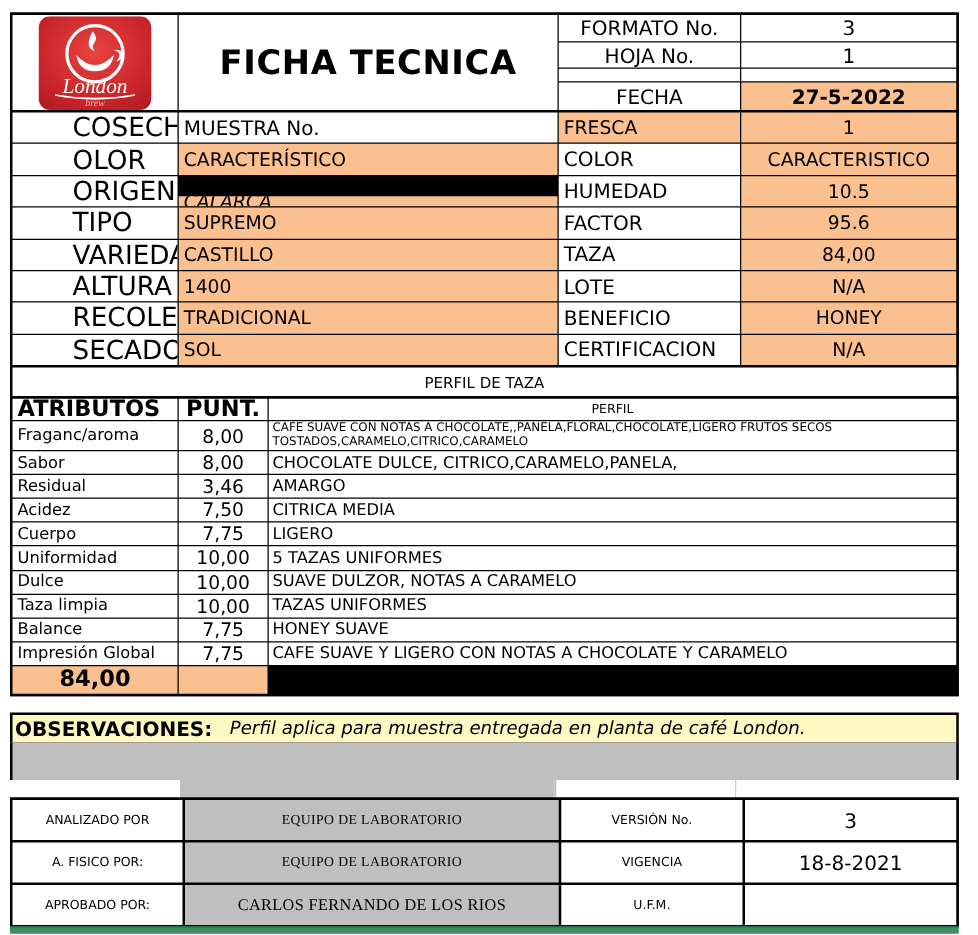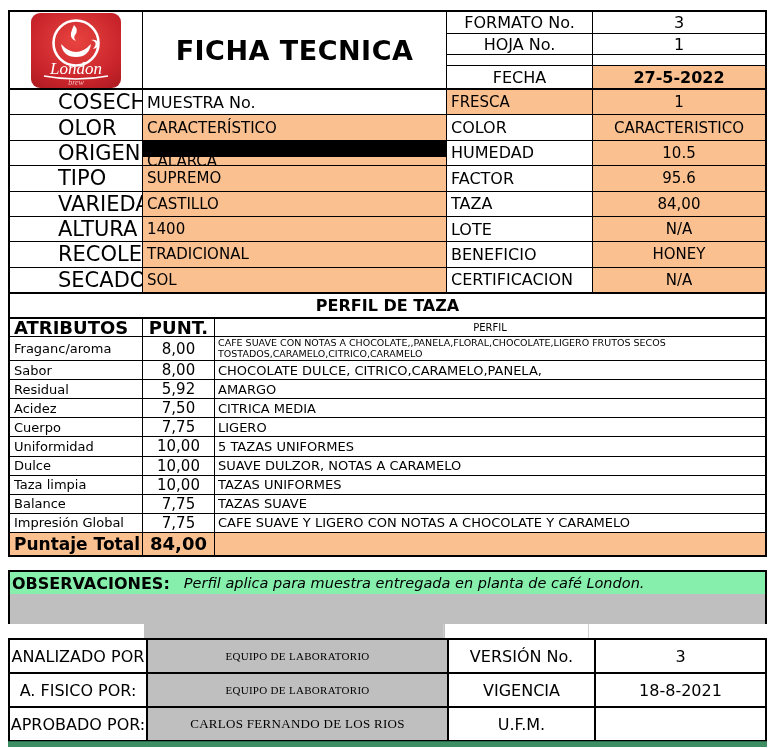--- a/index.html
+++ b/index.html
@@ -6,69 +6,69 @@
   body{width:782px;height:748px;background:#fff;position:relative;
        font-family:"DejaVu Sans","Liberation Sans",sans-serif;color:#000;}
   .abs{position:absolute;left:8px;width:759px;box-sizing:border-box;}
   .grid{display:grid;background:#000;gap:1px;border:2px solid #000;}
   .cell{background:#fff;display:flex;align-items:center;overflow:hidden;white-space:nowrap;}
   .orange{background:#FAC090;}
   .gray{background:#BFBFBF;}
   .c{justify-content:center;text-align:left;}
   .l{padding-left:4px;}
   .bold{font-weight:bold;}
-  .it{margin-top:16px;}
+  .it{font-style:italic;margin-top:16px;}
 
   
   #sec-header{top:10px;height:80px;grid-template-columns:132px 303px 145px 1fr;
               grid-template-rows:21px 20px 10px 1fr;}
   .logo-cell{grid-row:1/5;justify-content:center;}
   .title-cell{grid-row:1/5;font-size:27px;font-weight:bold;letter-spacing:.5px;}
   .hfield{font-size:16px;}
 
   
   #sec-info{top:88px;height:206px;grid-template-columns:132px 303px 145px 1fr;
             grid-template-rows:repeat(8,1fr);}
   .lab1{font-size:21px;padding-left:48px;}
   .lab2{font-size:16px;}
   .val{font-size:15px;}
 
   
   #sec-banner{top:292px;height:27px;border:2px solid #000;background:#fff;
               display:flex;align-items:center;justify-content:center;
-              font-weight:bold;font-size:16px;}
+              font-weight:normal;font-size:12px;}
 
   
   #sec-attr{top:317px;height:240px;grid-template-columns:132px 71px 1fr;
             grid-template-rows:17px 23px repeat(9,1fr) 22px;}
   .attr-h{font-weight:bold;font-size:18px;}
   .perfil-h{font-size:10px;}
   .attr-name{font-size:13px;text-align:right;}
   .attr-score{font-size:15px;}
   .attr-desc{font-size:13px;padding-left:3px;}
   .sm{font-size:9.5px;line-height:10.5px;white-space:normal;align-items:flex-start;padding-top:1px;}
   .tot-lab{font-size:17px;font-weight:bold;}
   .tot-score{font-size:18px;font-weight:bold;}
 
   
-  #sec-obs{top:570px;height:26px;border:2px solid #000;background:#86efac;
+  #sec-obs{top:570px;height:26px;border:2px solid #000;background:#fef9c3;
            display:flex;align-items:center;}
   #sec-obs .ob-lab{font-weight:bold;font-size:16px;padding-left:2px;}
   #sec-obs .ob-txt{font-style:italic;font-size:14.5px;padding-left:14px;}
 
   
   #sec-grayband{top:594px;height:30px;background:#BFBFBF;border-left:2px solid #000;border-right:2px solid #000;}
   #sec-strip{top:624px;height:14px;background:#fff;}
   #sec-strip .mid{position:absolute;left:136px;top:0;width:301px;height:100%;background:#BFBFBF;}
   #sec-strip .gl{position:absolute;top:0;width:1px;height:100%;background:#cfcfcf;}
 
   
   #sec-footer{top:638px;height:104px;grid-template-columns:136px 299px 145px 1fr;
               grid-template-rows:repeat(3,1fr);gap:2px;}
-  .f-lab{font-size:16px;}
+  .f-lab{font-size:10px;}
   .f-serif{font-family:"Liberation Serif","DejaVu Serif",serif;font-size:11px;letter-spacing:.3px;}
   .f-serif3{font-family:"Liberation Serif","DejaVu Serif",serif;font-size:13px;letter-spacing:.3px;}
   .f-val{font-size:16px;}
 
   
   #sec-bar{top:741px;height:6px;background:#3D8F63;border-top:1px solid #2a6b49;}
 
   
   .logo-box{width:92px;height:75px;}
 </style>
@@ -158,21 +158,21 @@
 
   <div class="cell attr-name l">Fraganc/aroma</div>
   <div class="cell attr-score c">8,00</div>
   <div class="cell attr-desc sm">CAFE SUAVE CON NOTAS A CHOCOLATE,,PANELA,FLORAL,CHOCOLATE,LIGERO FRUTOS SECOS TOSTADOS,CARAMELO,CITRICO,CARAMELO</div>
 
   <div class="cell attr-name l">Sabor</div>
   <div class="cell attr-score c">8,00</div>
   <div class="cell attr-desc">CHOCOLATE DULCE, CITRICO,CARAMELO,PANELA,</div>
 
   <div class="cell attr-name l">Residual</div>
-  <div class="cell attr-score c">5,92</div>
+  <div class="cell attr-score c">3,46</div>
   <div class="cell attr-desc">AMARGO</div>
 
   <div class="cell attr-name l">Acidez</div>
   <div class="cell attr-score c">7,50</div>
   <div class="cell attr-desc">CITRICA MEDIA</div>
 
   <div class="cell attr-name l">Cuerpo</div>
   <div class="cell attr-score c">7,75</div>
   <div class="cell attr-desc">LIGERO</div>
 
@@ -183,27 +183,26 @@
   <div class="cell attr-name l">Dulce</div>
   <div class="cell attr-score c">10,00</div>
   <div class="cell attr-desc">SUAVE DULZOR, NOTAS A CARAMELO</div>
 
   <div class="cell attr-name l">Taza limpia</div>
   <div class="cell attr-score c">10,00</div>
   <div class="cell attr-desc">TAZAS UNIFORMES</div>
 
   <div class="cell attr-name l">Balance</div>
   <div class="cell attr-score c">7,75</div>
-  <div class="cell attr-desc">TAZAS SUAVE</div>
+  <div class="cell attr-desc">HONEY SUAVE</div>
 
   <div class="cell attr-name l">Impresión Global</div>
   <div class="cell attr-score c">7,75</div>
   <div class="cell attr-desc">CAFE SUAVE Y LIGERO CON NOTAS A CHOCOLATE Y CARAMELO</div>
 
-  <div class="cell tot-lab l orange">Puntaje Total</div>
   <div class="cell tot-score c orange">84,00</div>
   <div class="cell orange"></div>
 </div>
 
 <div id="sec-obs" class="abs">
   <span class="ob-lab">OBSERVACIONES:</span>
   <span class="ob-txt">Perfil aplica para muestra entregada en planta de café London.</span>
 </div>
 
 <div id="sec-grayband" class="abs"></div>

